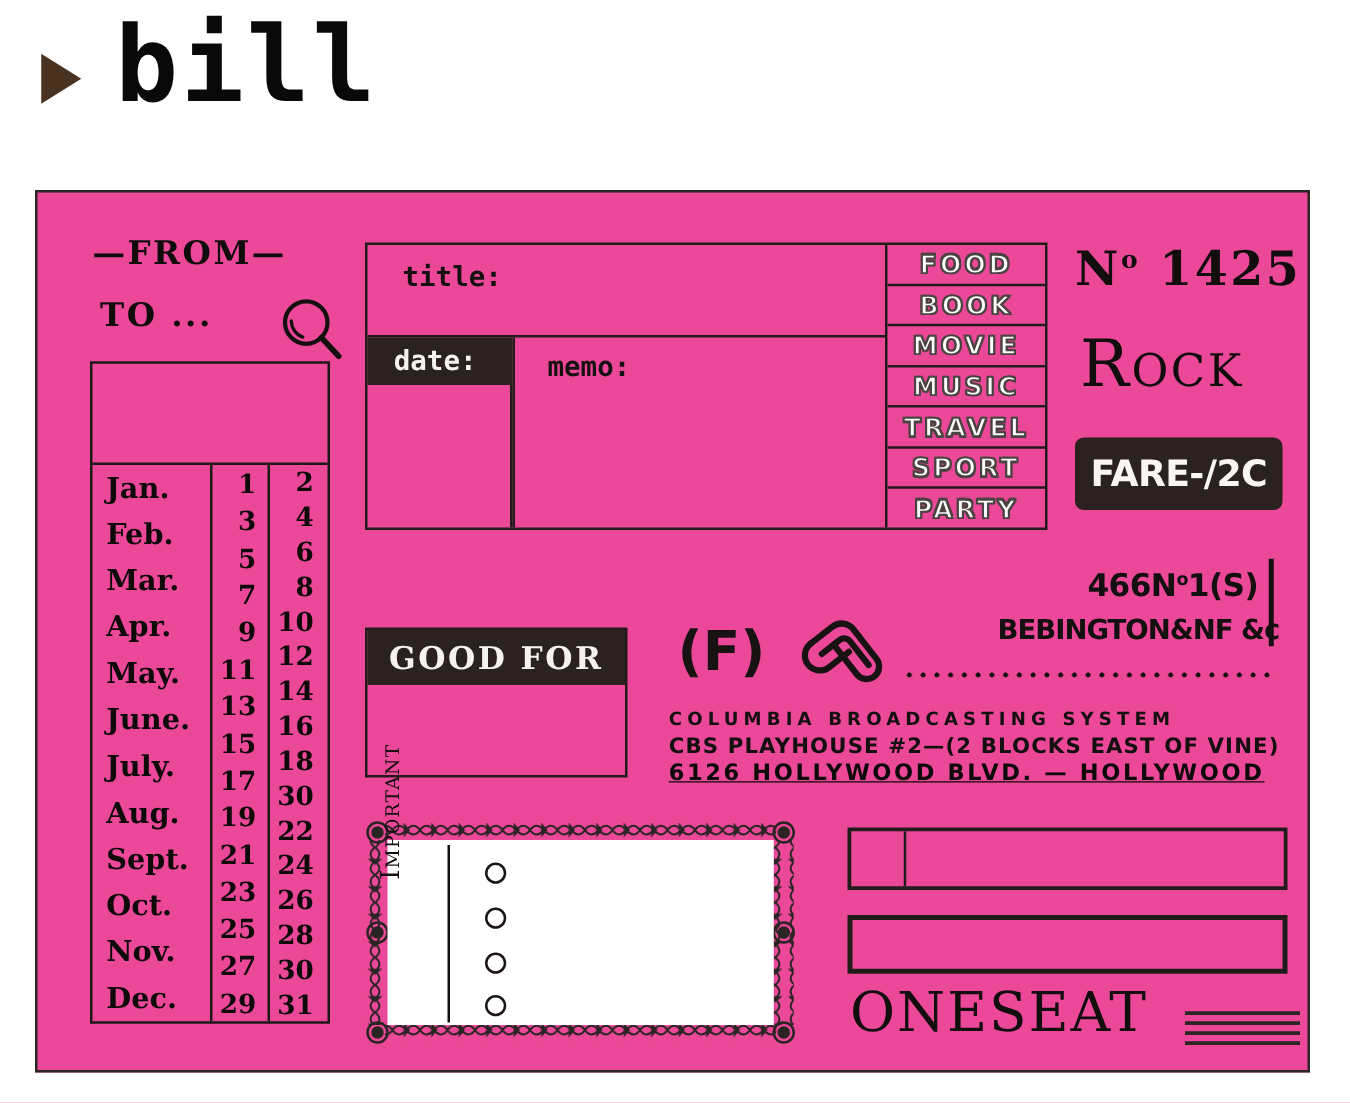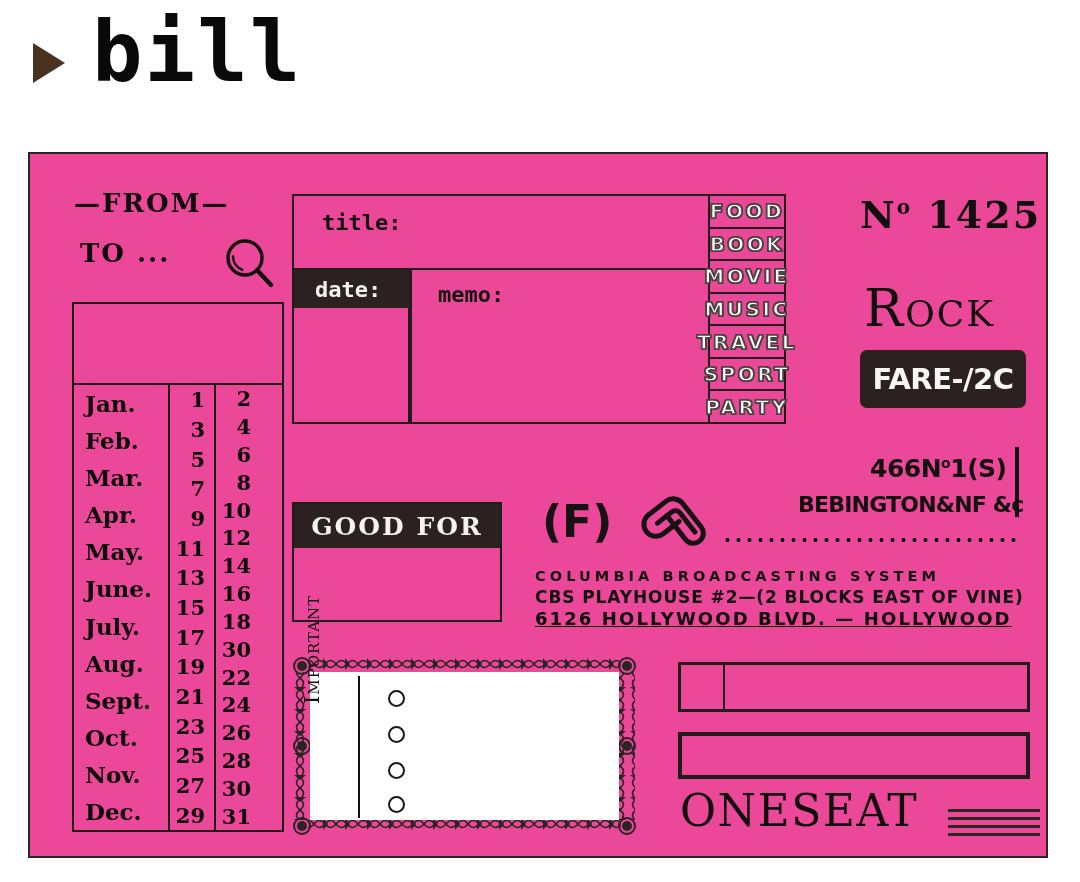--- a/index.html
+++ b/index.html
@@ -72,22 +72,22 @@
   }
   #magnifier {
     position: absolute;
     left: 192px; top: 82px;
     width: 56px; height: 56px;
   }
 
   
   #month-table {
     position: absolute;
-    left: 42px; top: 148px;
-    width: 212px; height: 530px;
+    left: 42px; top: 135px;
+    width: 192px; height: 530px;
     border: 2px solid #1c1816;
     box-sizing: border-box;
   }
   #month-head {
     position: absolute;
     left: 0; top: 0;
     width: 100%; height: 81px;
     border-bottom: 2px solid #1c1816;
     box-sizing: border-box;
   }
@@ -129,21 +129,21 @@
     text-align: right;
     padding-right: 9px;
     line-height: 1;
     color: #0d0a09;
   }
 
   
   #entry-grid {
     position: absolute;
     left: 262px; top: 40px;
-    width: 494px; height: 230px;
+    width: 546px; height: 230px;
     border: 2px solid #211c1a;
     box-sizing: border-box;
     text-align: right;
   }
   #title-cell {
     position: absolute;
     left: 0; top: 0;
     width: 414px; height: 74px;
     border-bottom: 2px solid #211c1a;
     box-sizing: border-box;
@@ -234,21 +234,20 @@
   #ticket-no sup { font-size: 20px; }
   #rock-word {
     position: absolute;
     left: 834px; top: 112px;
     font-family: "DejaVu Serif", serif;
     font-size: 52px;
     font-variant: small-caps;
     letter-spacing: 2px;
     line-height: 1;
     color: #110d0c;
-    margin-top: 16px;
   }
   #fare-badge {
     position: absolute;
     left: 830px; top: 196px;
     width: 166px; height: 58px;
     background: #2b2120;
     border-radius: 7px;
     display: flex;
     align-items: center;
     justify-content: center;

